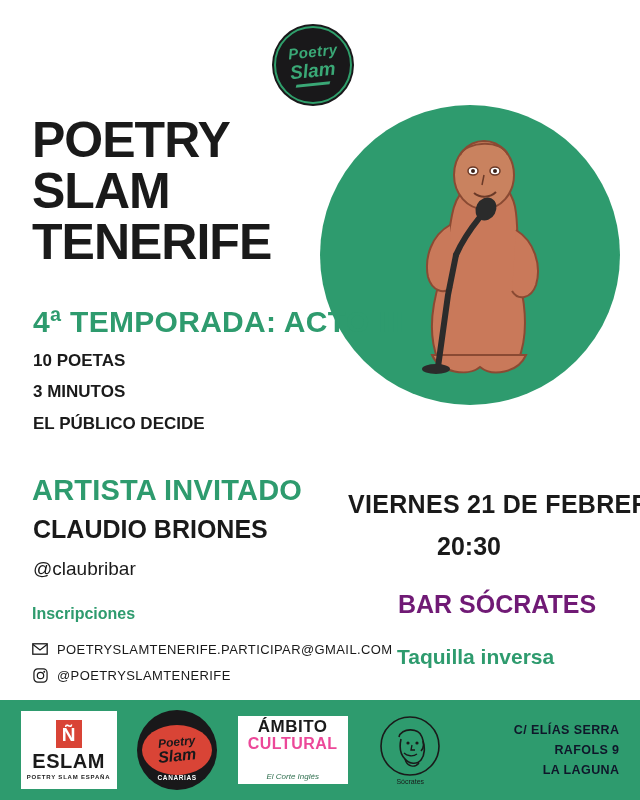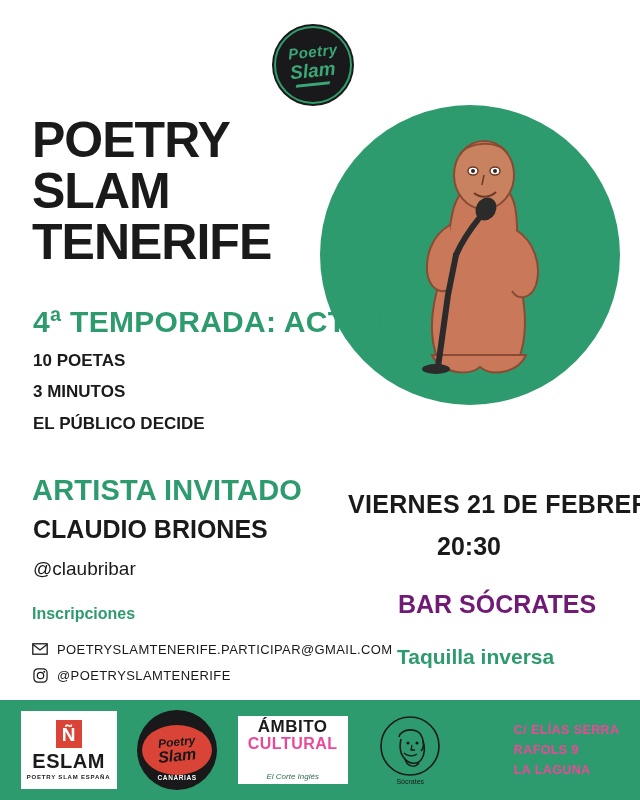--- a/index.html
+++ b/index.html
@@ -357,25 +357,25 @@
     justify-content: center;
   }
   .socrates .cap {
     color: #1a1a1a;
     font-size: 7px;
     margin-top: 1px;
   }
 
   
   .address {
-    color: #ec4899;
+    color: #0f172a;
     font-weight: bold;
     font-size: 12.5px;
     line-height: 1.6;
-    text-align: left;
+    text-align: right;
     letter-spacing: 0.4px;
     margin-left: 41px;
   }
 </style>
 </head>
 <body>
 
 <div class="poster">
 
   <div class="top-logo">

